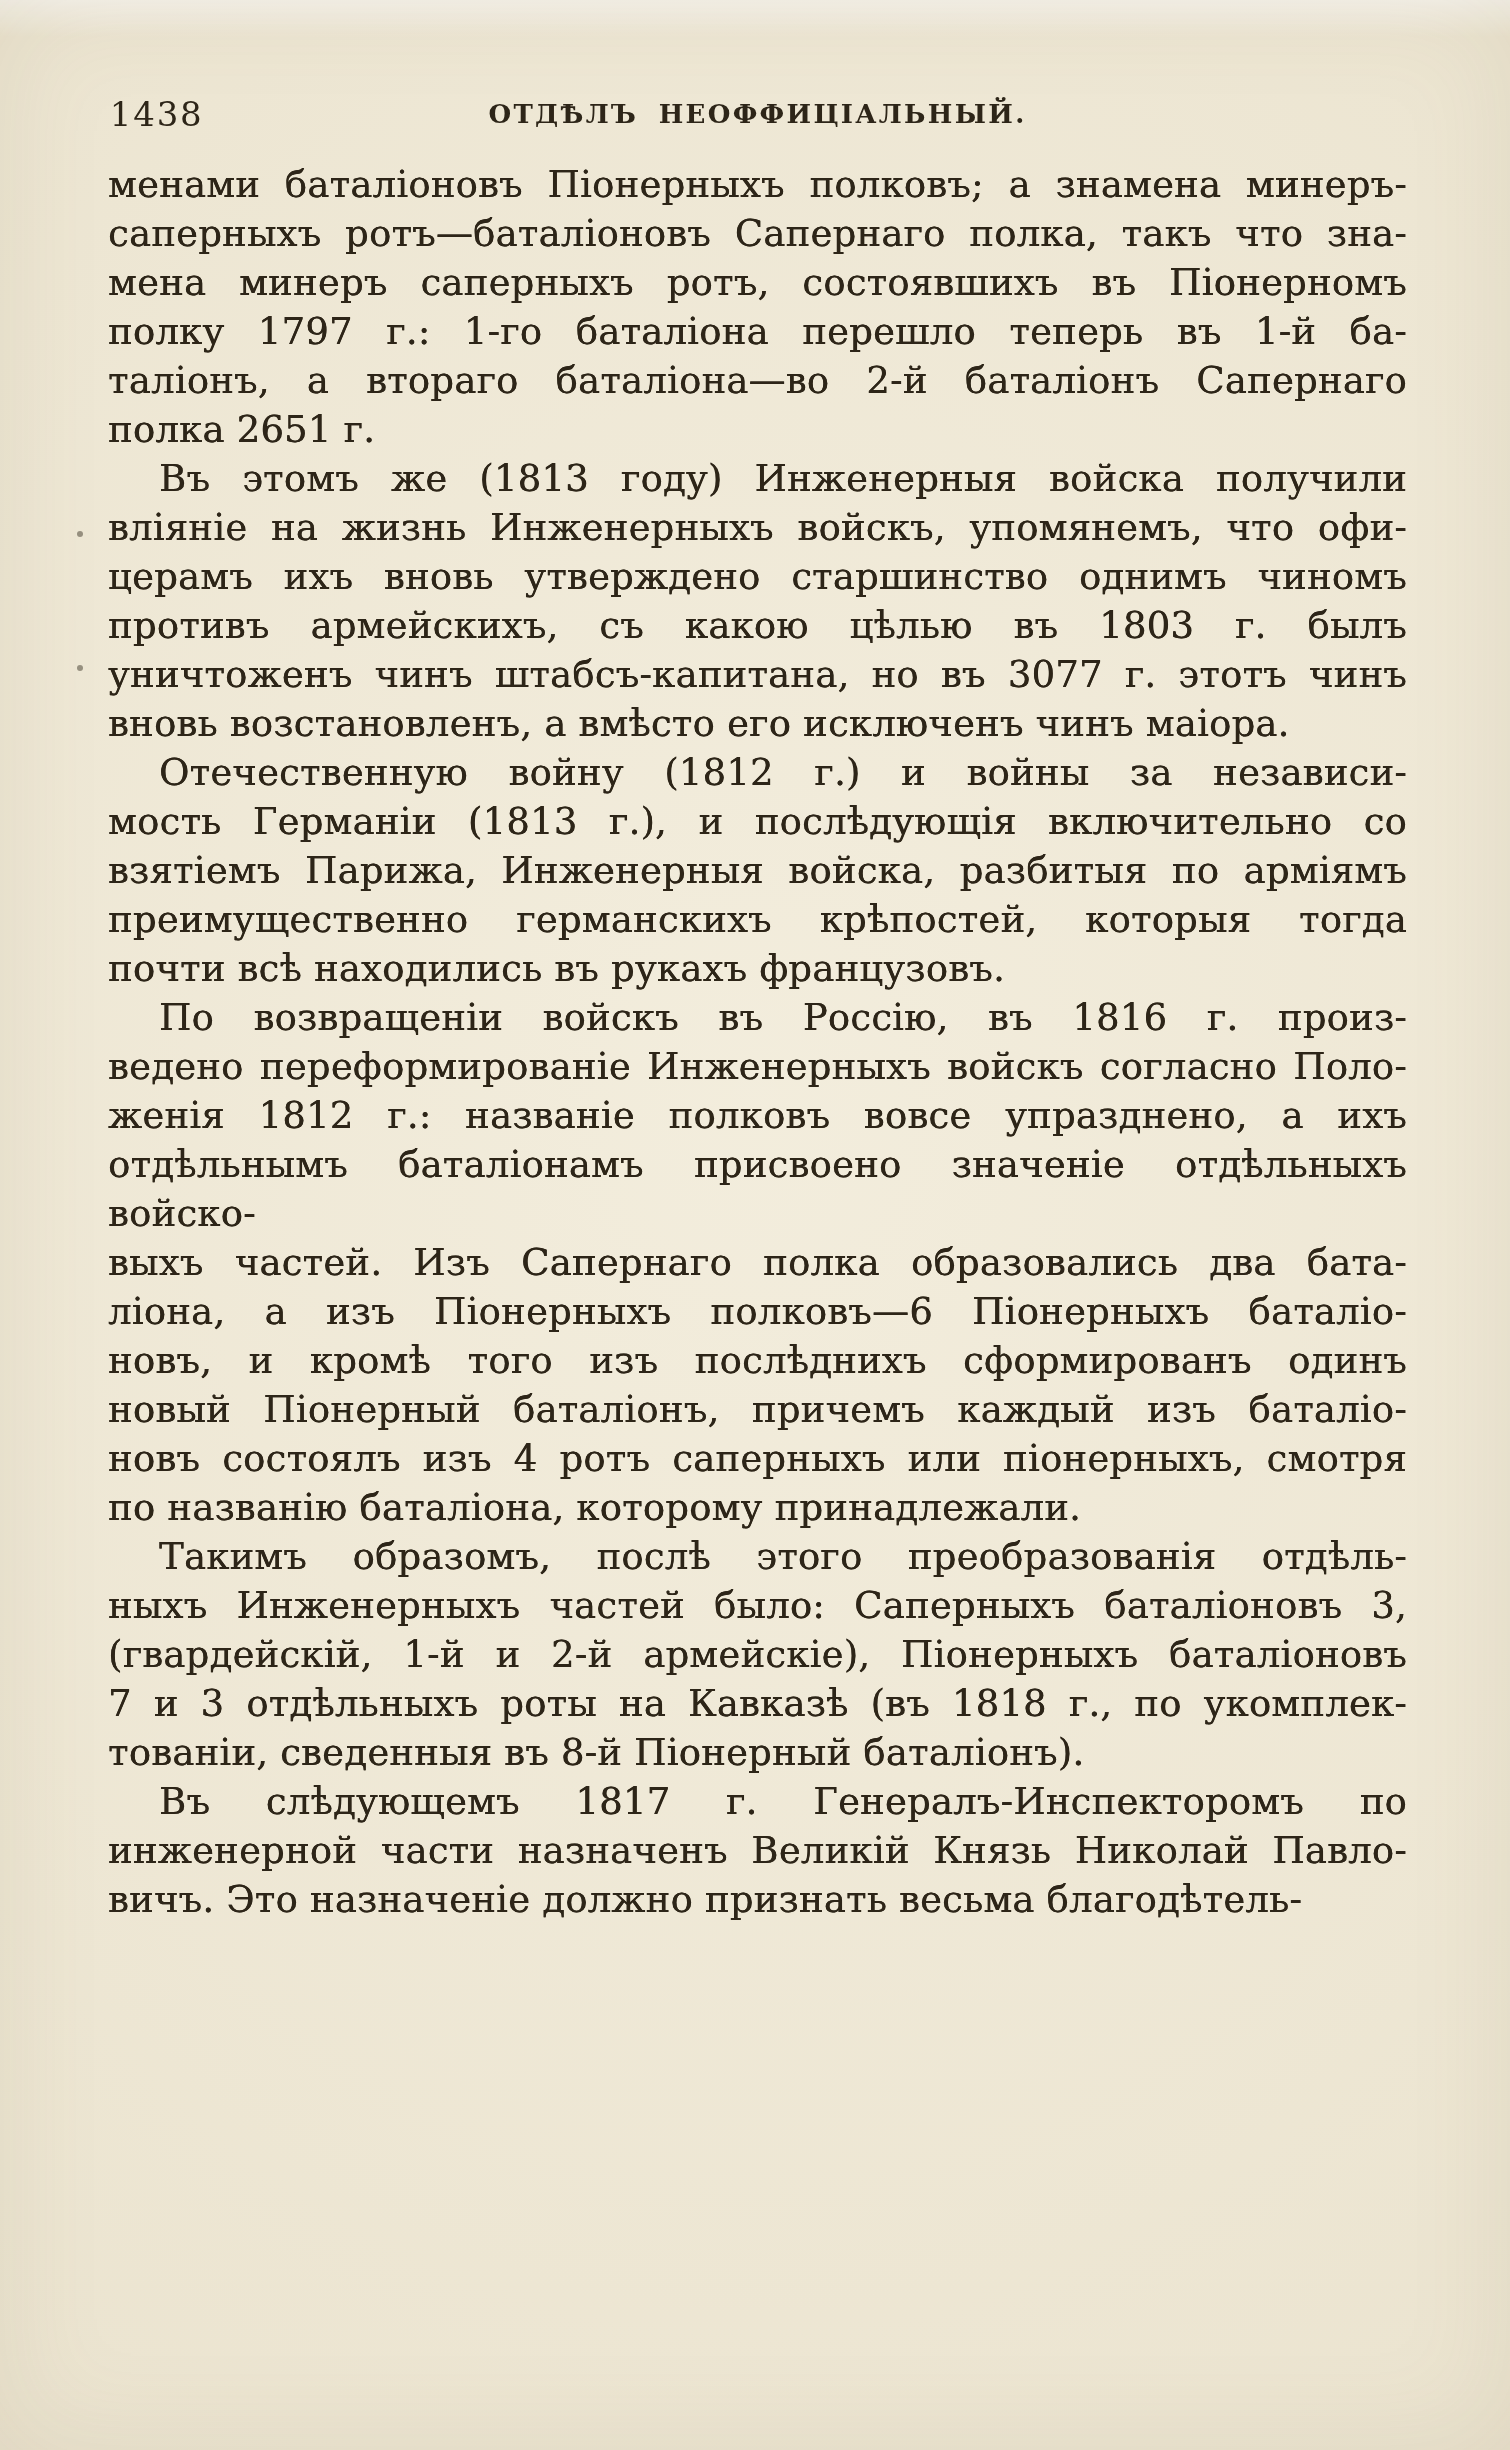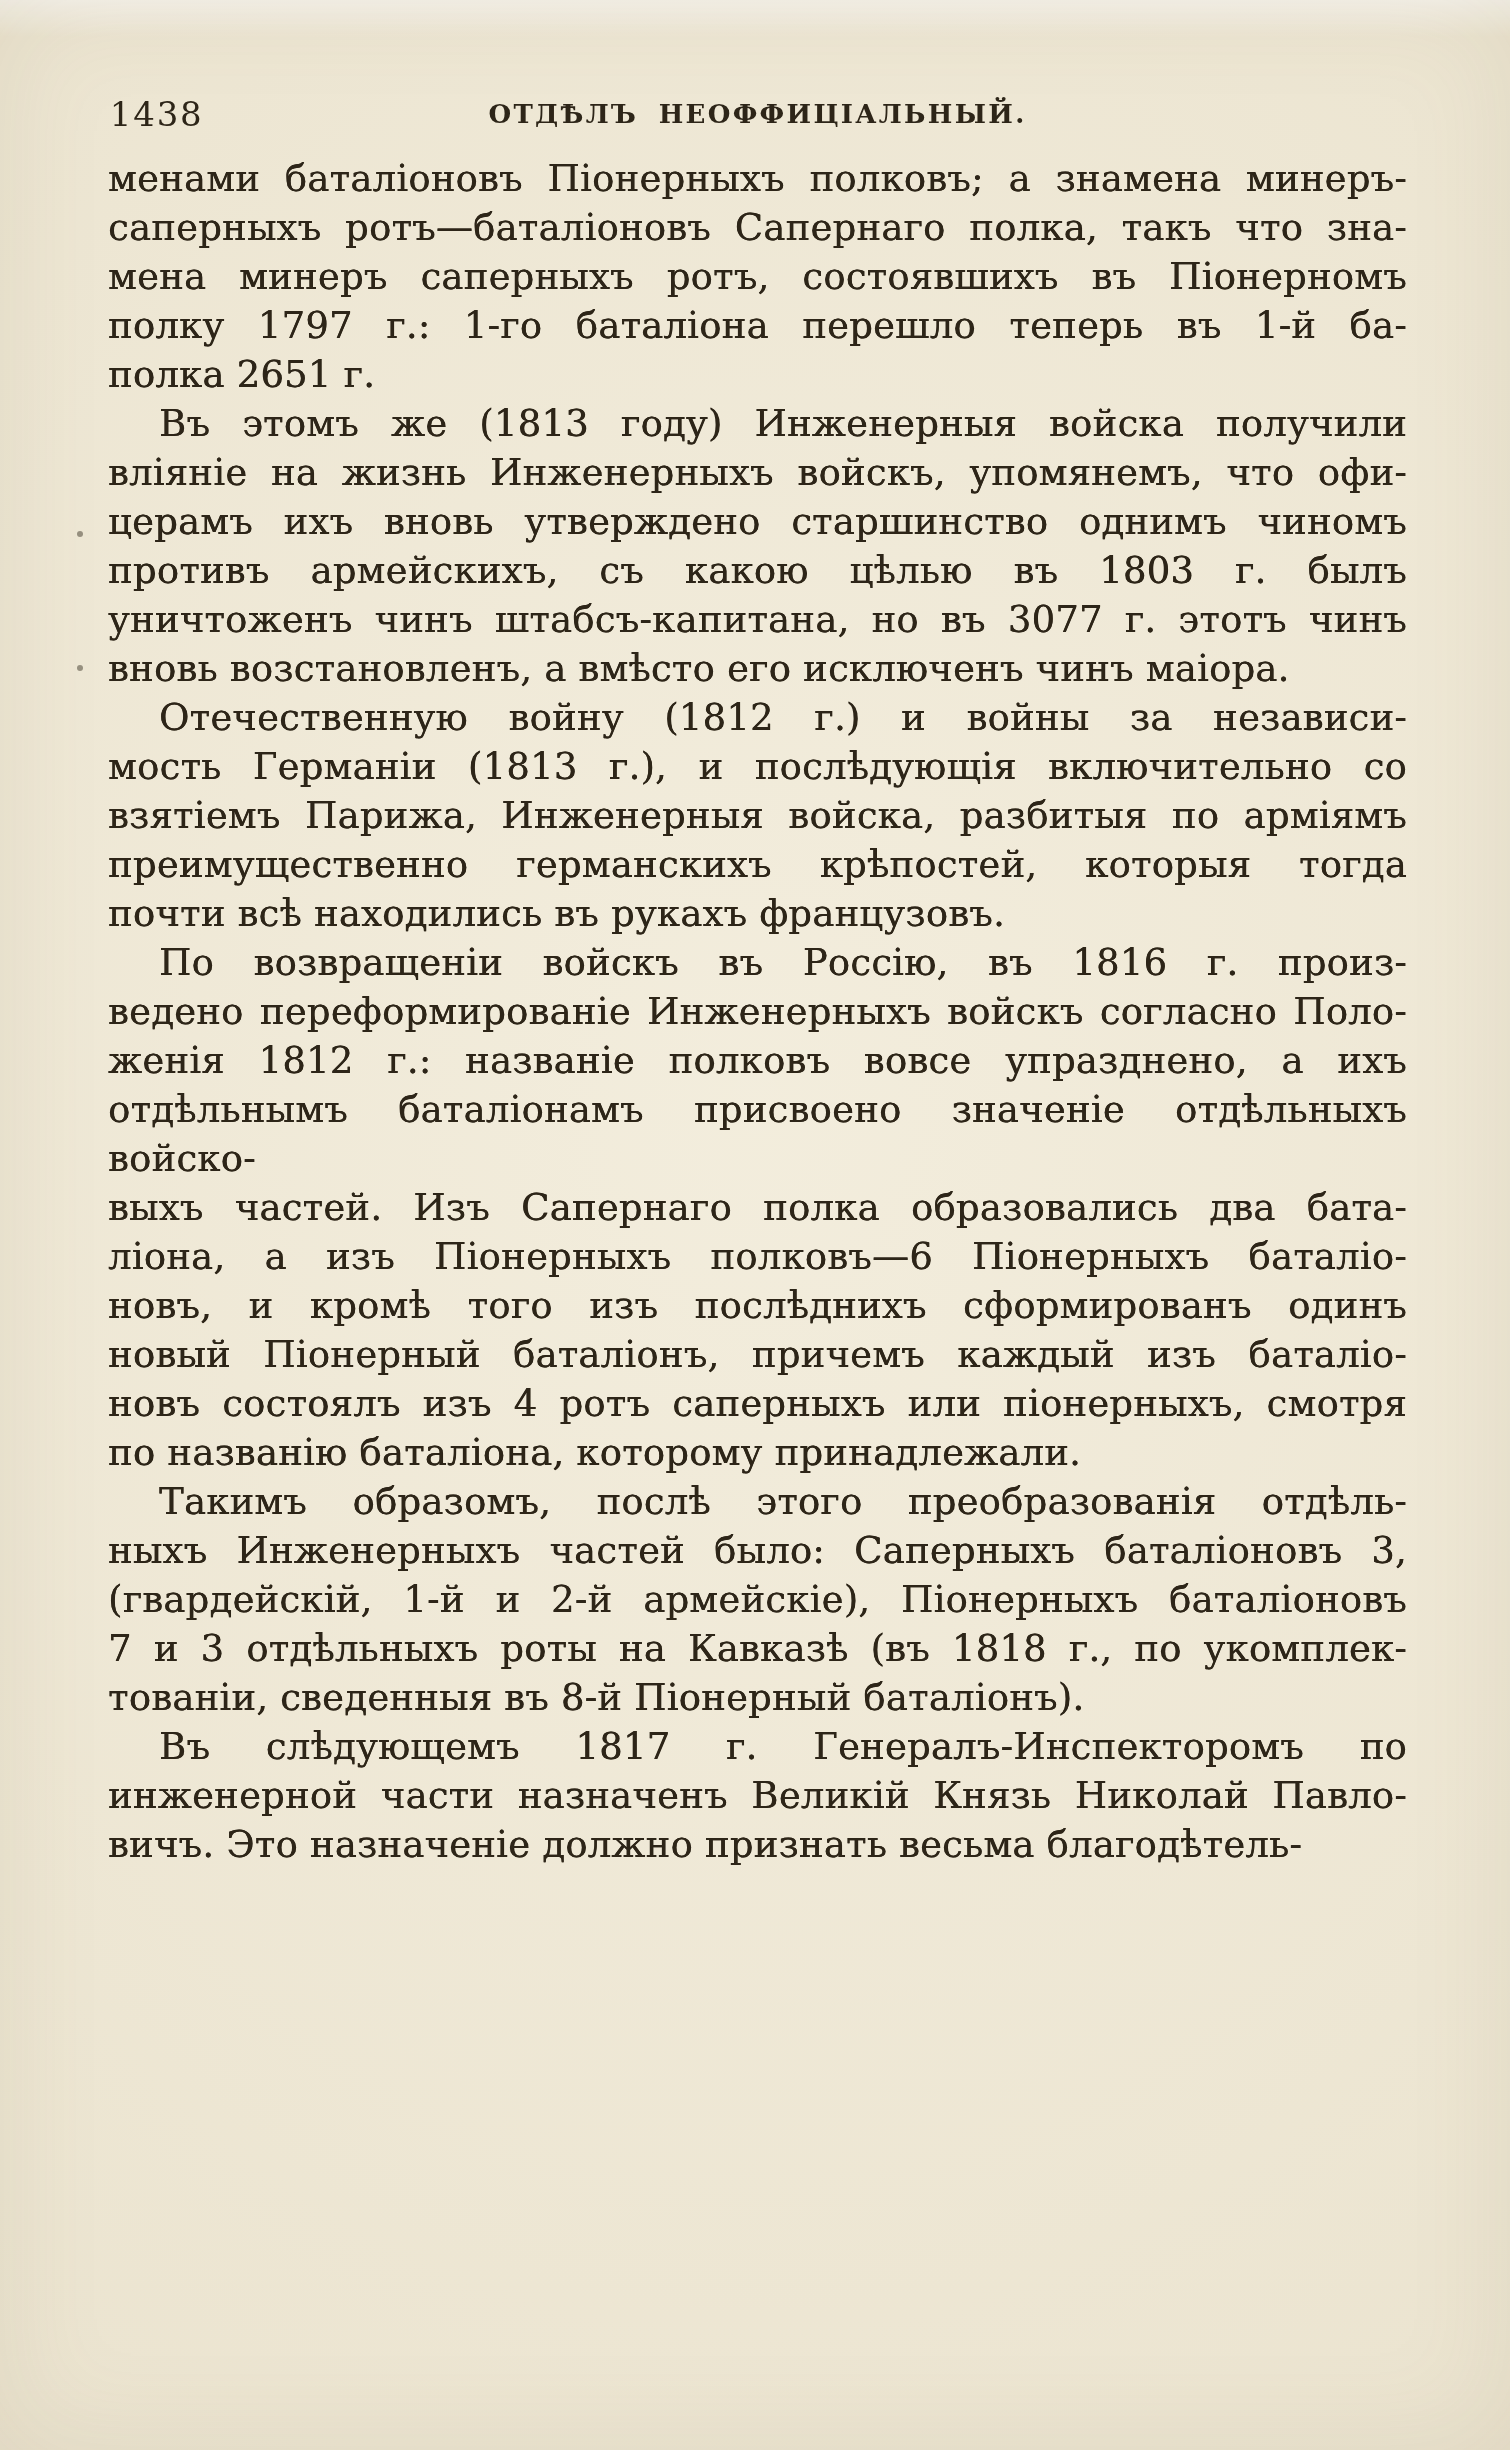--- a/index.html
+++ b/index.html
@@ -27,21 +27,21 @@
   }
   .text-area {
     position: absolute;
     left: 108px;
     top: 92px;
     width: 1299px;
   }
   .header {
     position: relative;
     height: 48px;
-    margin-bottom: 14px;
+    margin-bottom: 20px;
   }
   .page-number {
     position: absolute;
     left: 1.8px;
     top: 1.8px;
     font-size: 34px;
     letter-spacing: 1.8px;
   }
   .header-title {
     text-align: center;
@@ -89,20 +89,21 @@
     <div class="header">
       <span class="page-number">1438</span>
       <div class="header-title">ОТДѢЛЪ НЕОФФИЦІАЛЬНЫЙ.</div>
     </div>
     <div class="body-text">
         <div class="para">
           <div class="line">менами баталіоновъ Піонерныхъ полковъ; а знамена минеръ-</div>
           <div class="line">саперныхъ ротъ—баталіоновъ Сапернаго полка, такъ что зна-</div>
           <div class="line">мена минеръ саперныхъ ротъ, состоявшихъ въ Піонерномъ</div>
           <div class="line">полку 1797 г.: 1-го баталіона перешло теперь въ 1-й ба-</div>
+          <div class="line">таліонъ, а втораго баталіона—во 2-й баталіонъ Сапернаго</div>
           <div class="line last">полка 2651 г.</div>
         </div>
         <div class="para indent">
           <div class="line">Въ этомъ же (1813 году) Инженерныя войска получили</div>
           <div class="line">вліяніе на жизнь Инженерныхъ войскъ, упомянемъ, что офи-</div>
           <div class="line">церамъ ихъ вновь утверждено старшинство однимъ чиномъ</div>
           <div class="line">противъ армейскихъ, съ какою цѣлью въ 1803 г. былъ</div>
           <div class="line">уничтоженъ чинъ штабсъ-капитана, но въ 3077 г. этотъ чинъ</div>
           <div class="line last">вновь возстановленъ, а вмѣсто его исключенъ чинъ маіора.</div>
         </div>

